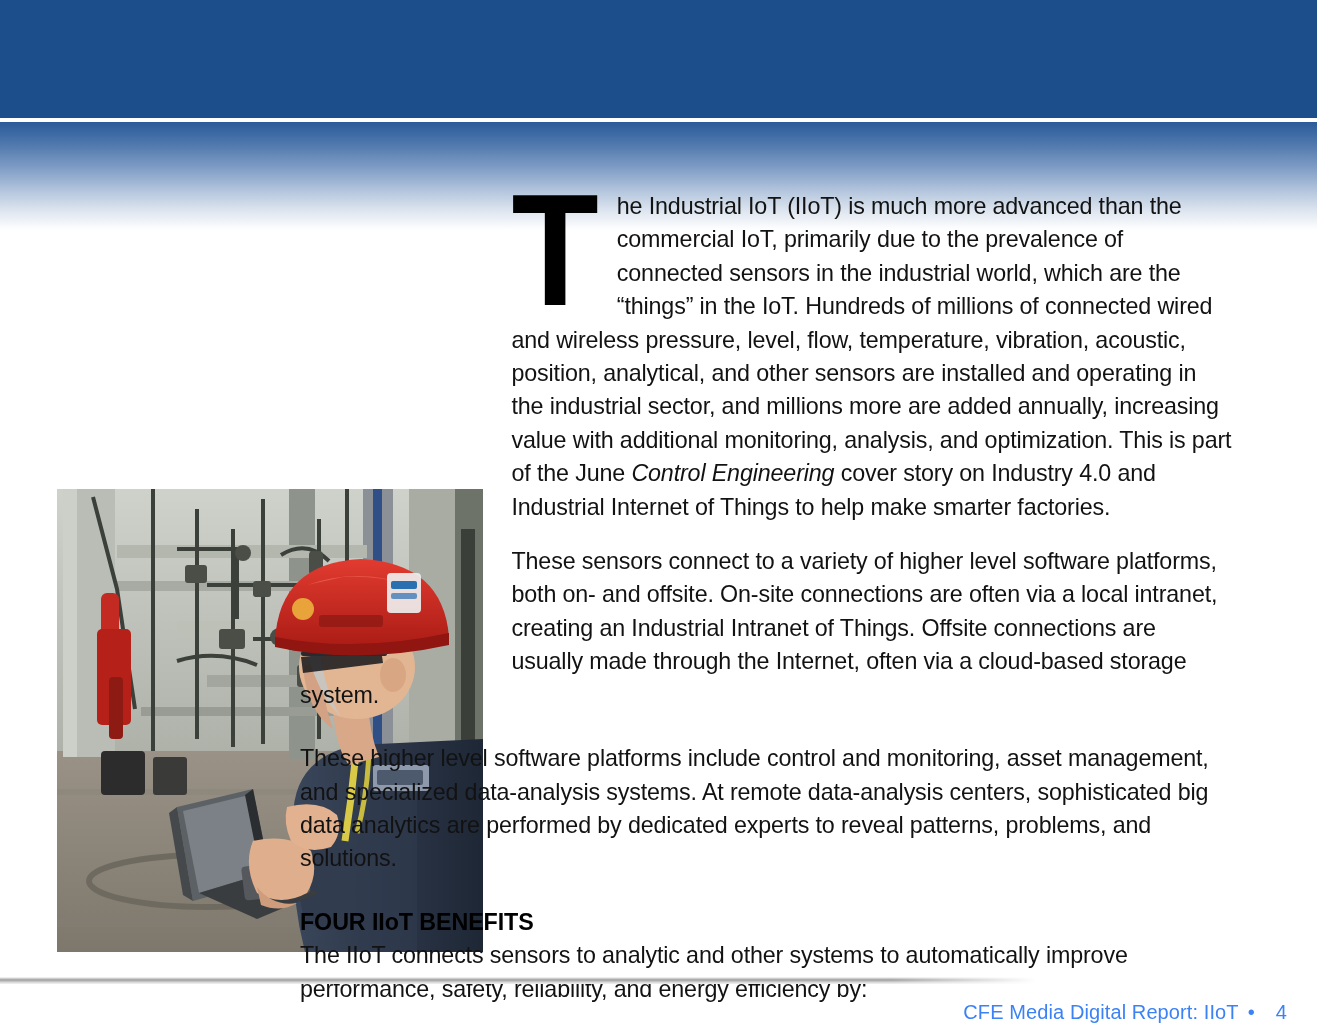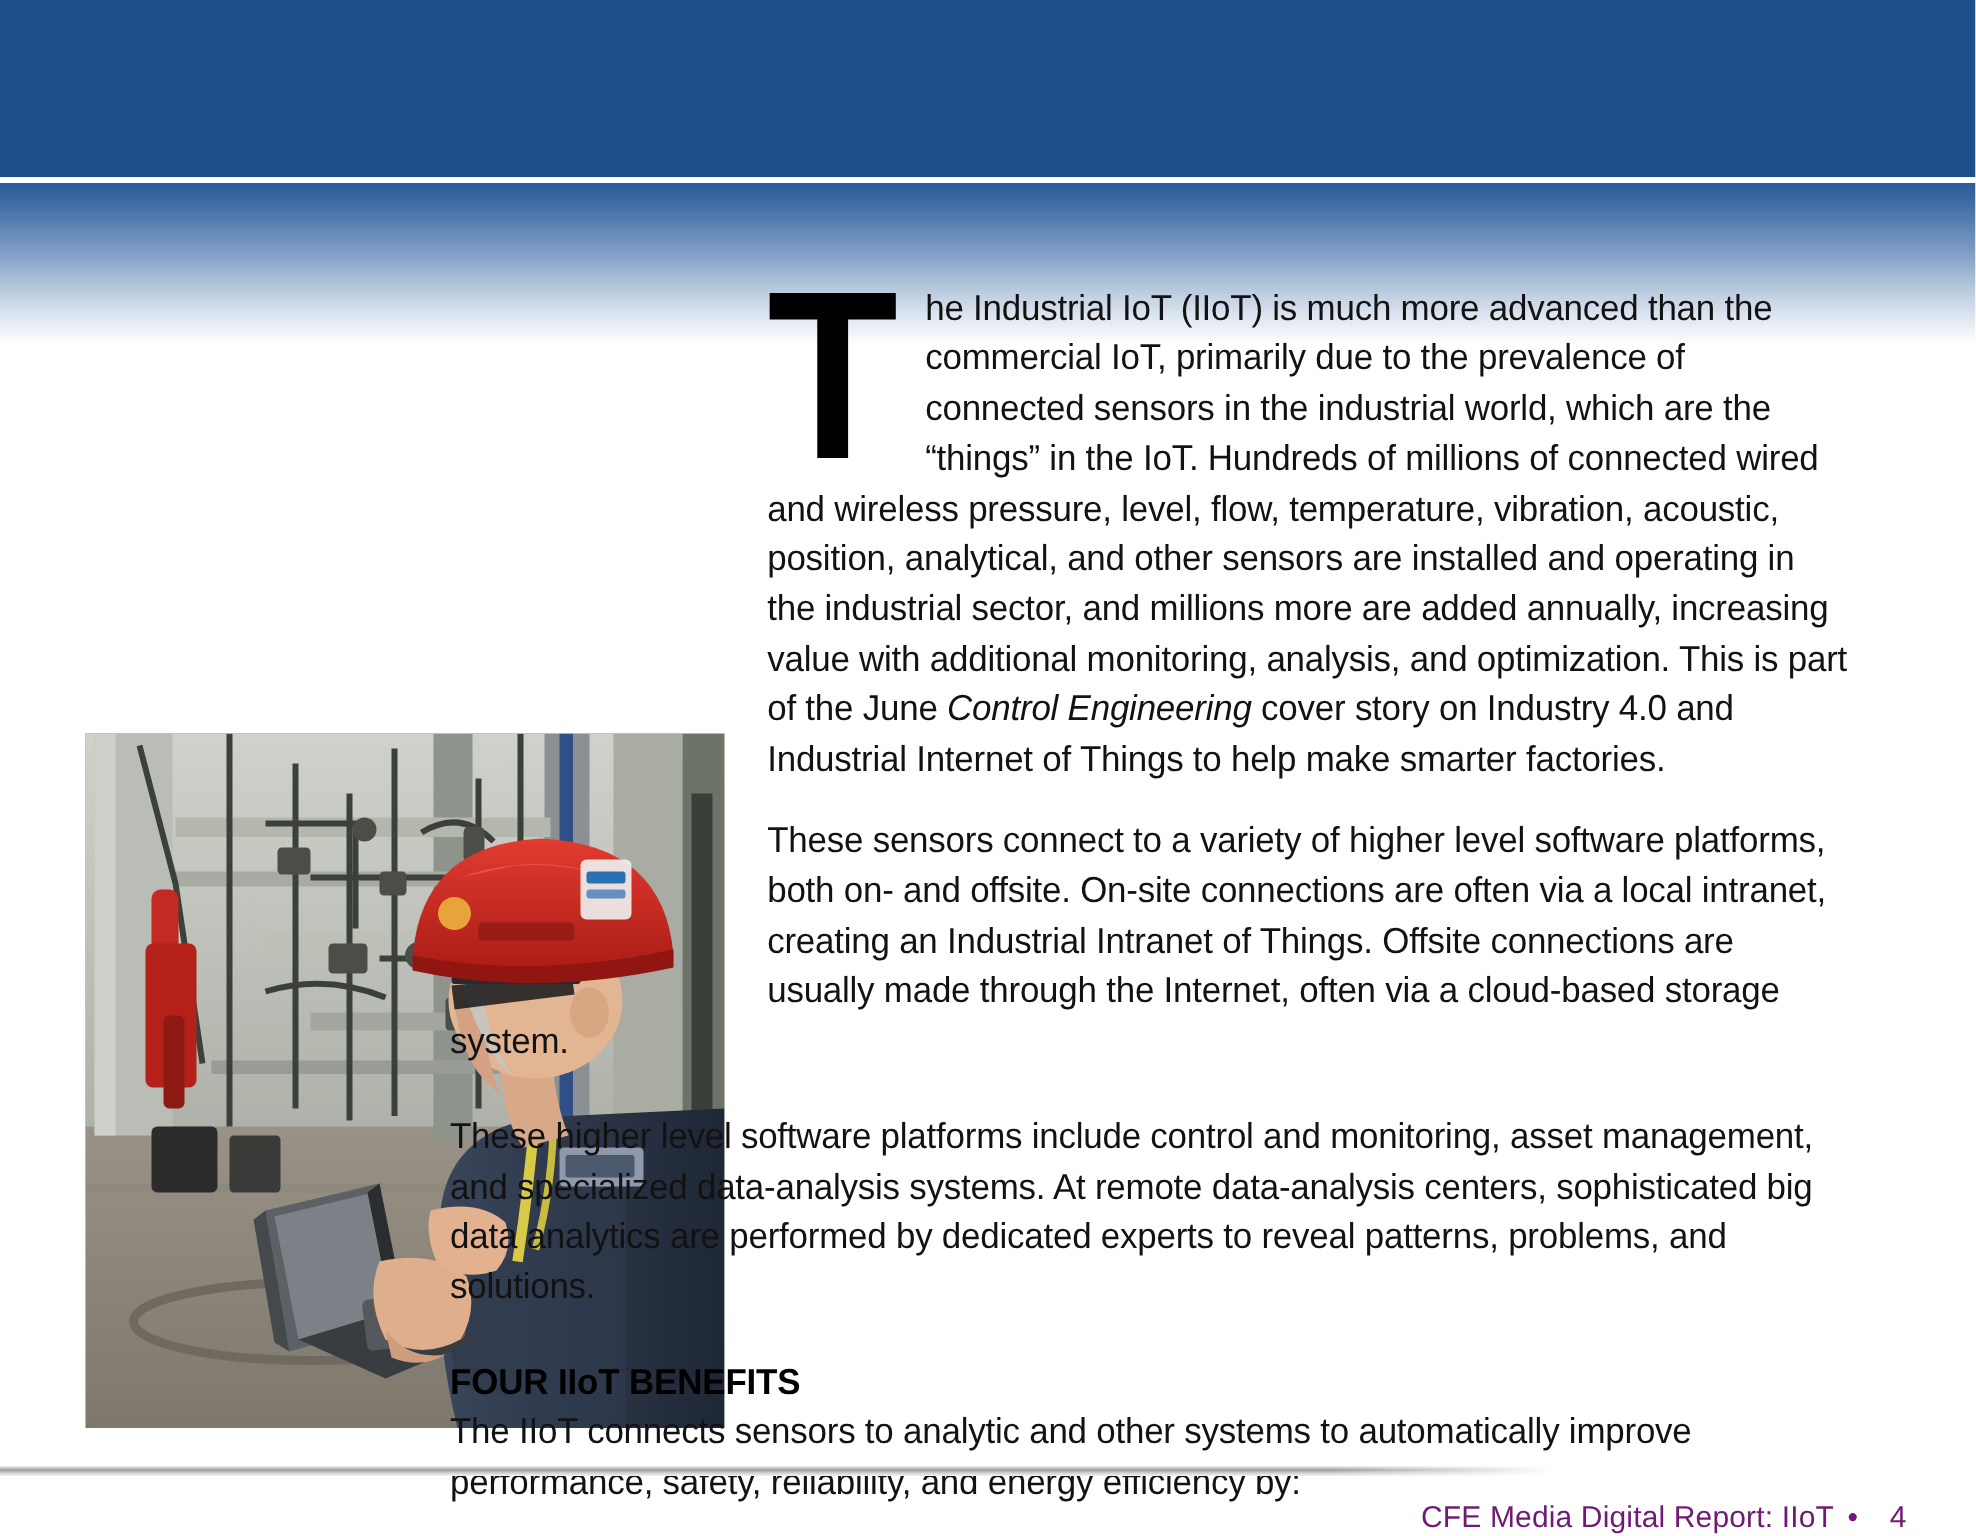--- a/index.html
+++ b/index.html
@@ -145,25 +145,25 @@
   #footer-rule::after {
     content: "";
     position: absolute;
     left: 0; top: 0;
     width: 1036px;
     height: 9px;
     background: linear-gradient(to right, rgba(255,255,255,0) 86%, #ffffff 100%);
   }
   #footer-text {
     position: absolute;
-    right: 46px;
+    right: 30px;
     top: 978px;
     font-family: "Liberation Sans Narrow", "Liberation Sans", sans-serif;
     font-size: 20px;
-    color: #701a75;
+    color: #3b82f6;
     letter-spacing: 0.1px;
     white-space: pre;
   }
   #footer-text .sep { padding: 0 9px; }
   #footer-text .pageno { padding-left: 12px; }
 </style>
 </head>
 <body>
 
 <div id="header-band">

